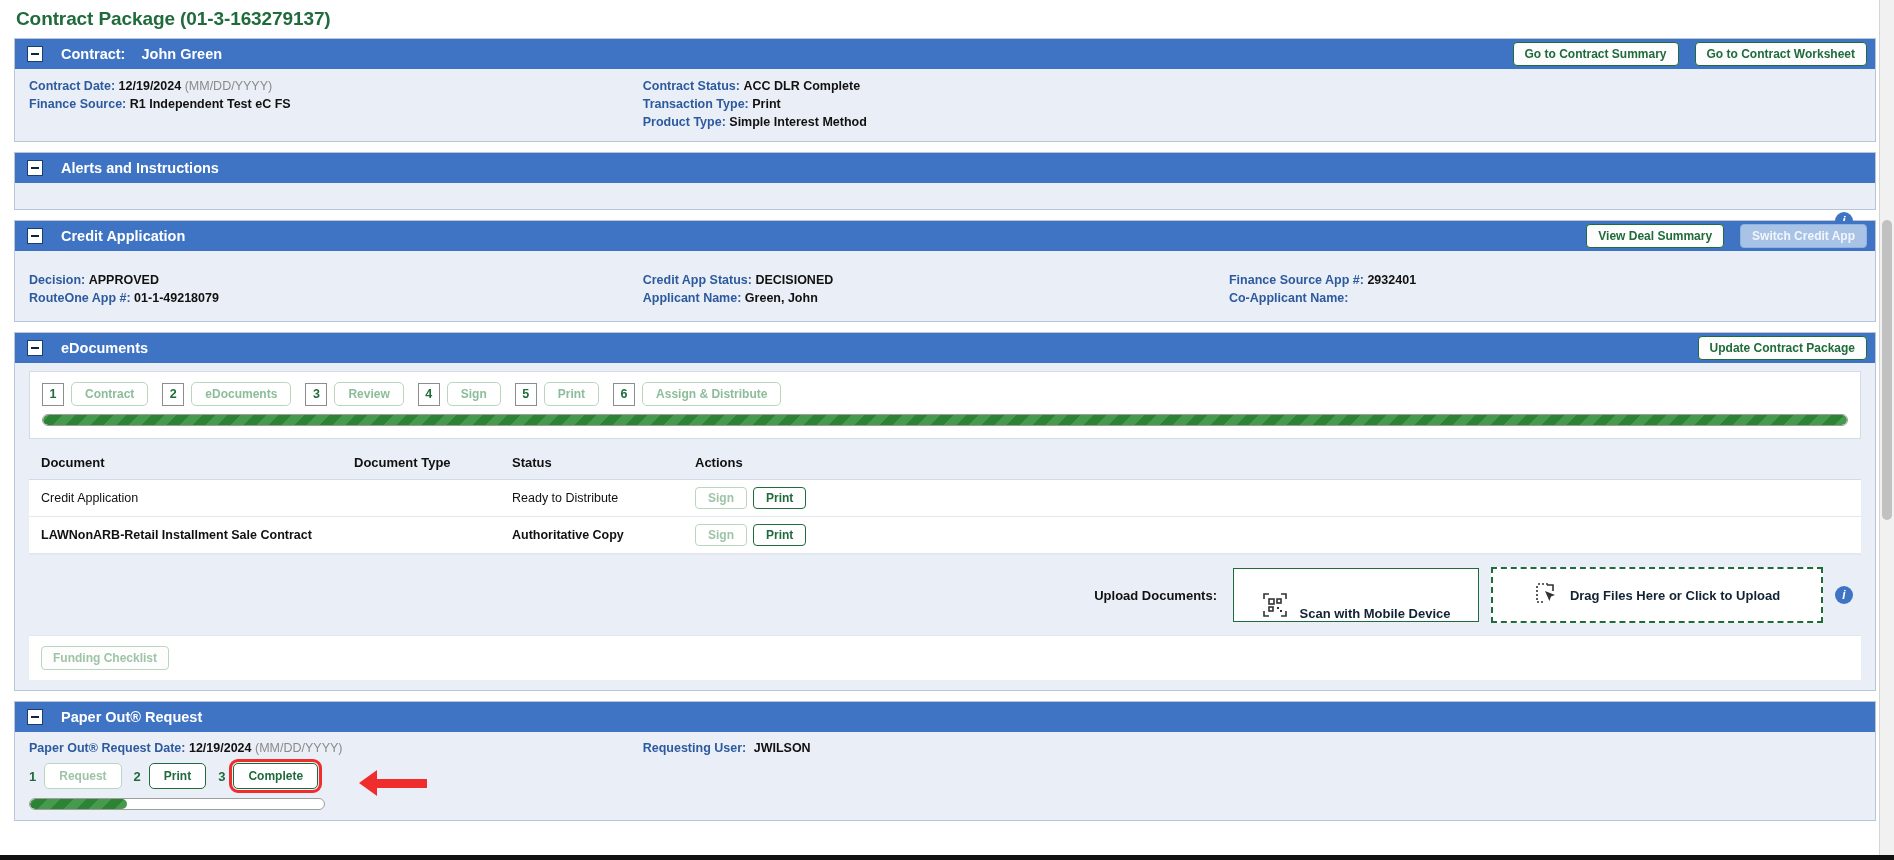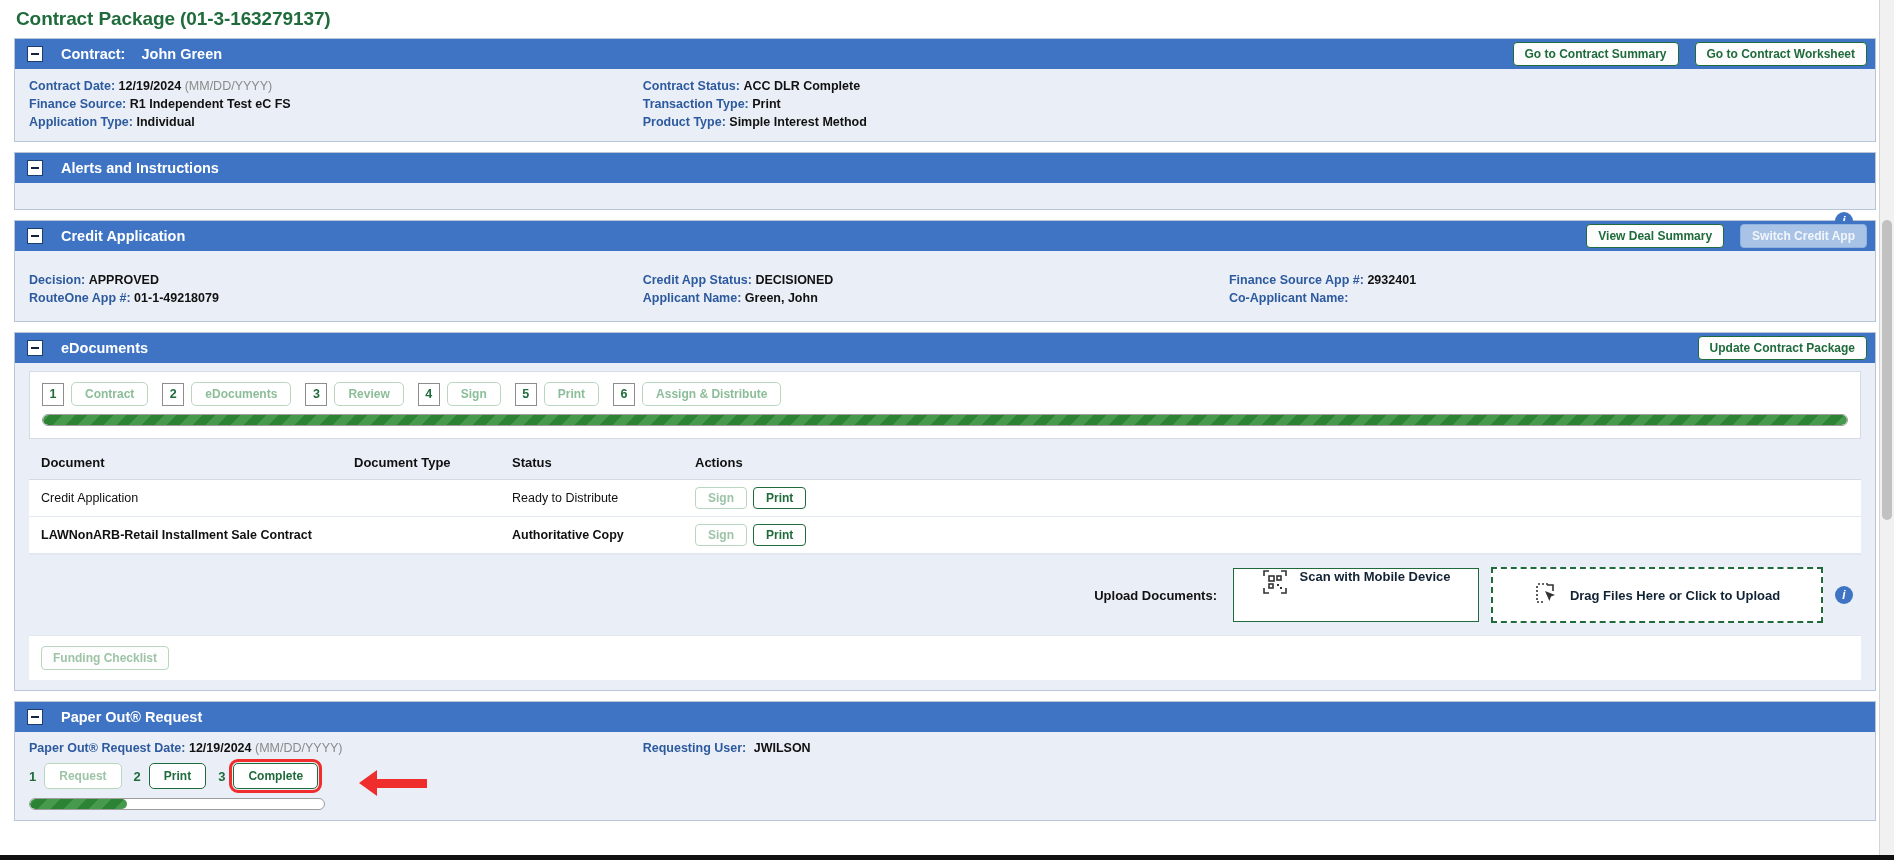--- a/index.html
+++ b/index.html
@@ -235,21 +235,21 @@
   .upload-label{
     font-size:13px;
     font-weight:bold;
     color:#111;
     margin-right:4px;
   }
   .scan-box{
     border:1.5px solid #1f6b3b;
     background:#ffffff;
     width:244px;height:52px;
-    display:flex;align-items:flex-start;justify-content:center;
+    display:flex;align-items:flex-end;justify-content:center;
     gap:12px;
     cursor:pointer;
   }
   .drop-box{
     border:2px dashed #1f6b3b;
     background:#ffffff;
     width:328px;height:52px;
     display:flex;align-items:center;justify-content:center;
     gap:10px;
     cursor:pointer;
@@ -364,24 +364,20 @@
       <div class="cols">
         <div class="col c1">
           <div class="field">
             <span class="lbl">Contract Date:</span>
             <span class="val">12/19/2024</span>
             <span class="hint">(MM/DD/YYYY)</span>
           </div>
           <div class="field">
             <span class="lbl">Finance Source:</span>
             <span class="val">R1 Independent Test eC FS</span>
-          </div>
-          <div class="field">
-            <span class="lbl">Application Type:</span>
-            <span class="val">Individual</span>
           </div>
         </div>
         <div class="col c2">
           <div class="field">
             <span class="lbl">Contract Status:</span>
             <span class="val">ACC DLR Complete</span>
           </div>
           <div class="field">
             <span class="lbl">Transaction Type:</span>
             <span class="val">Print</span>

